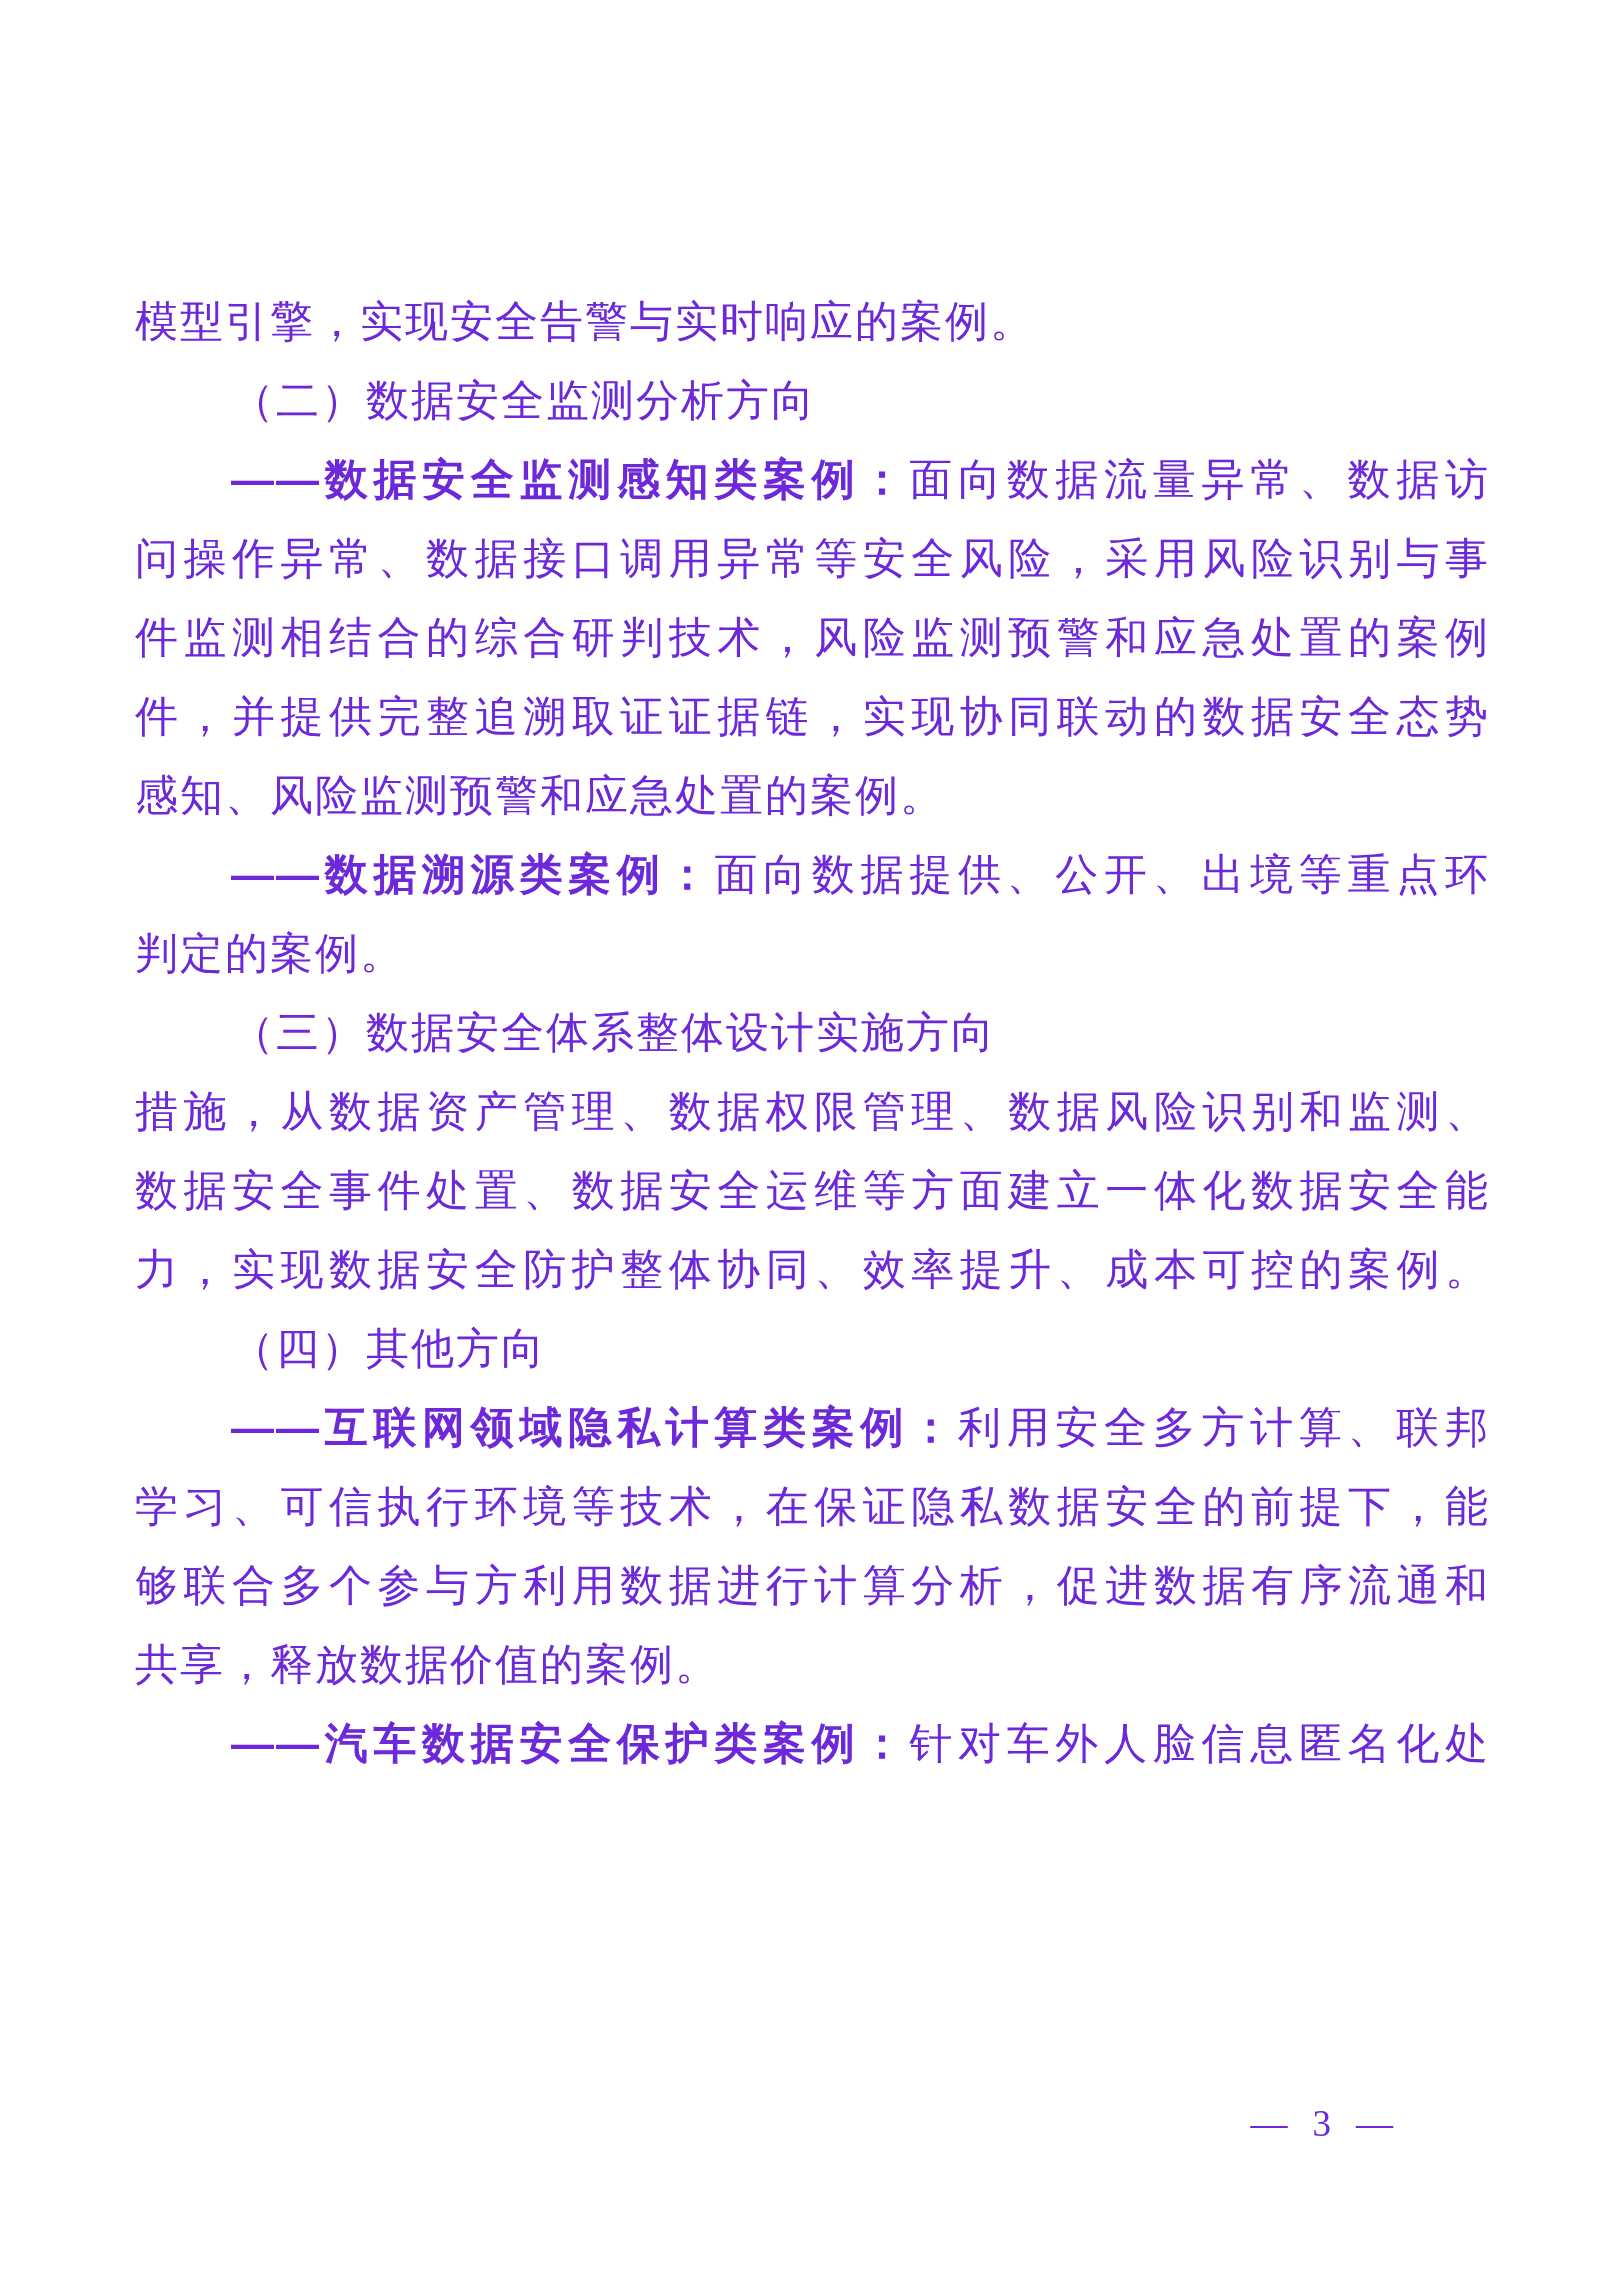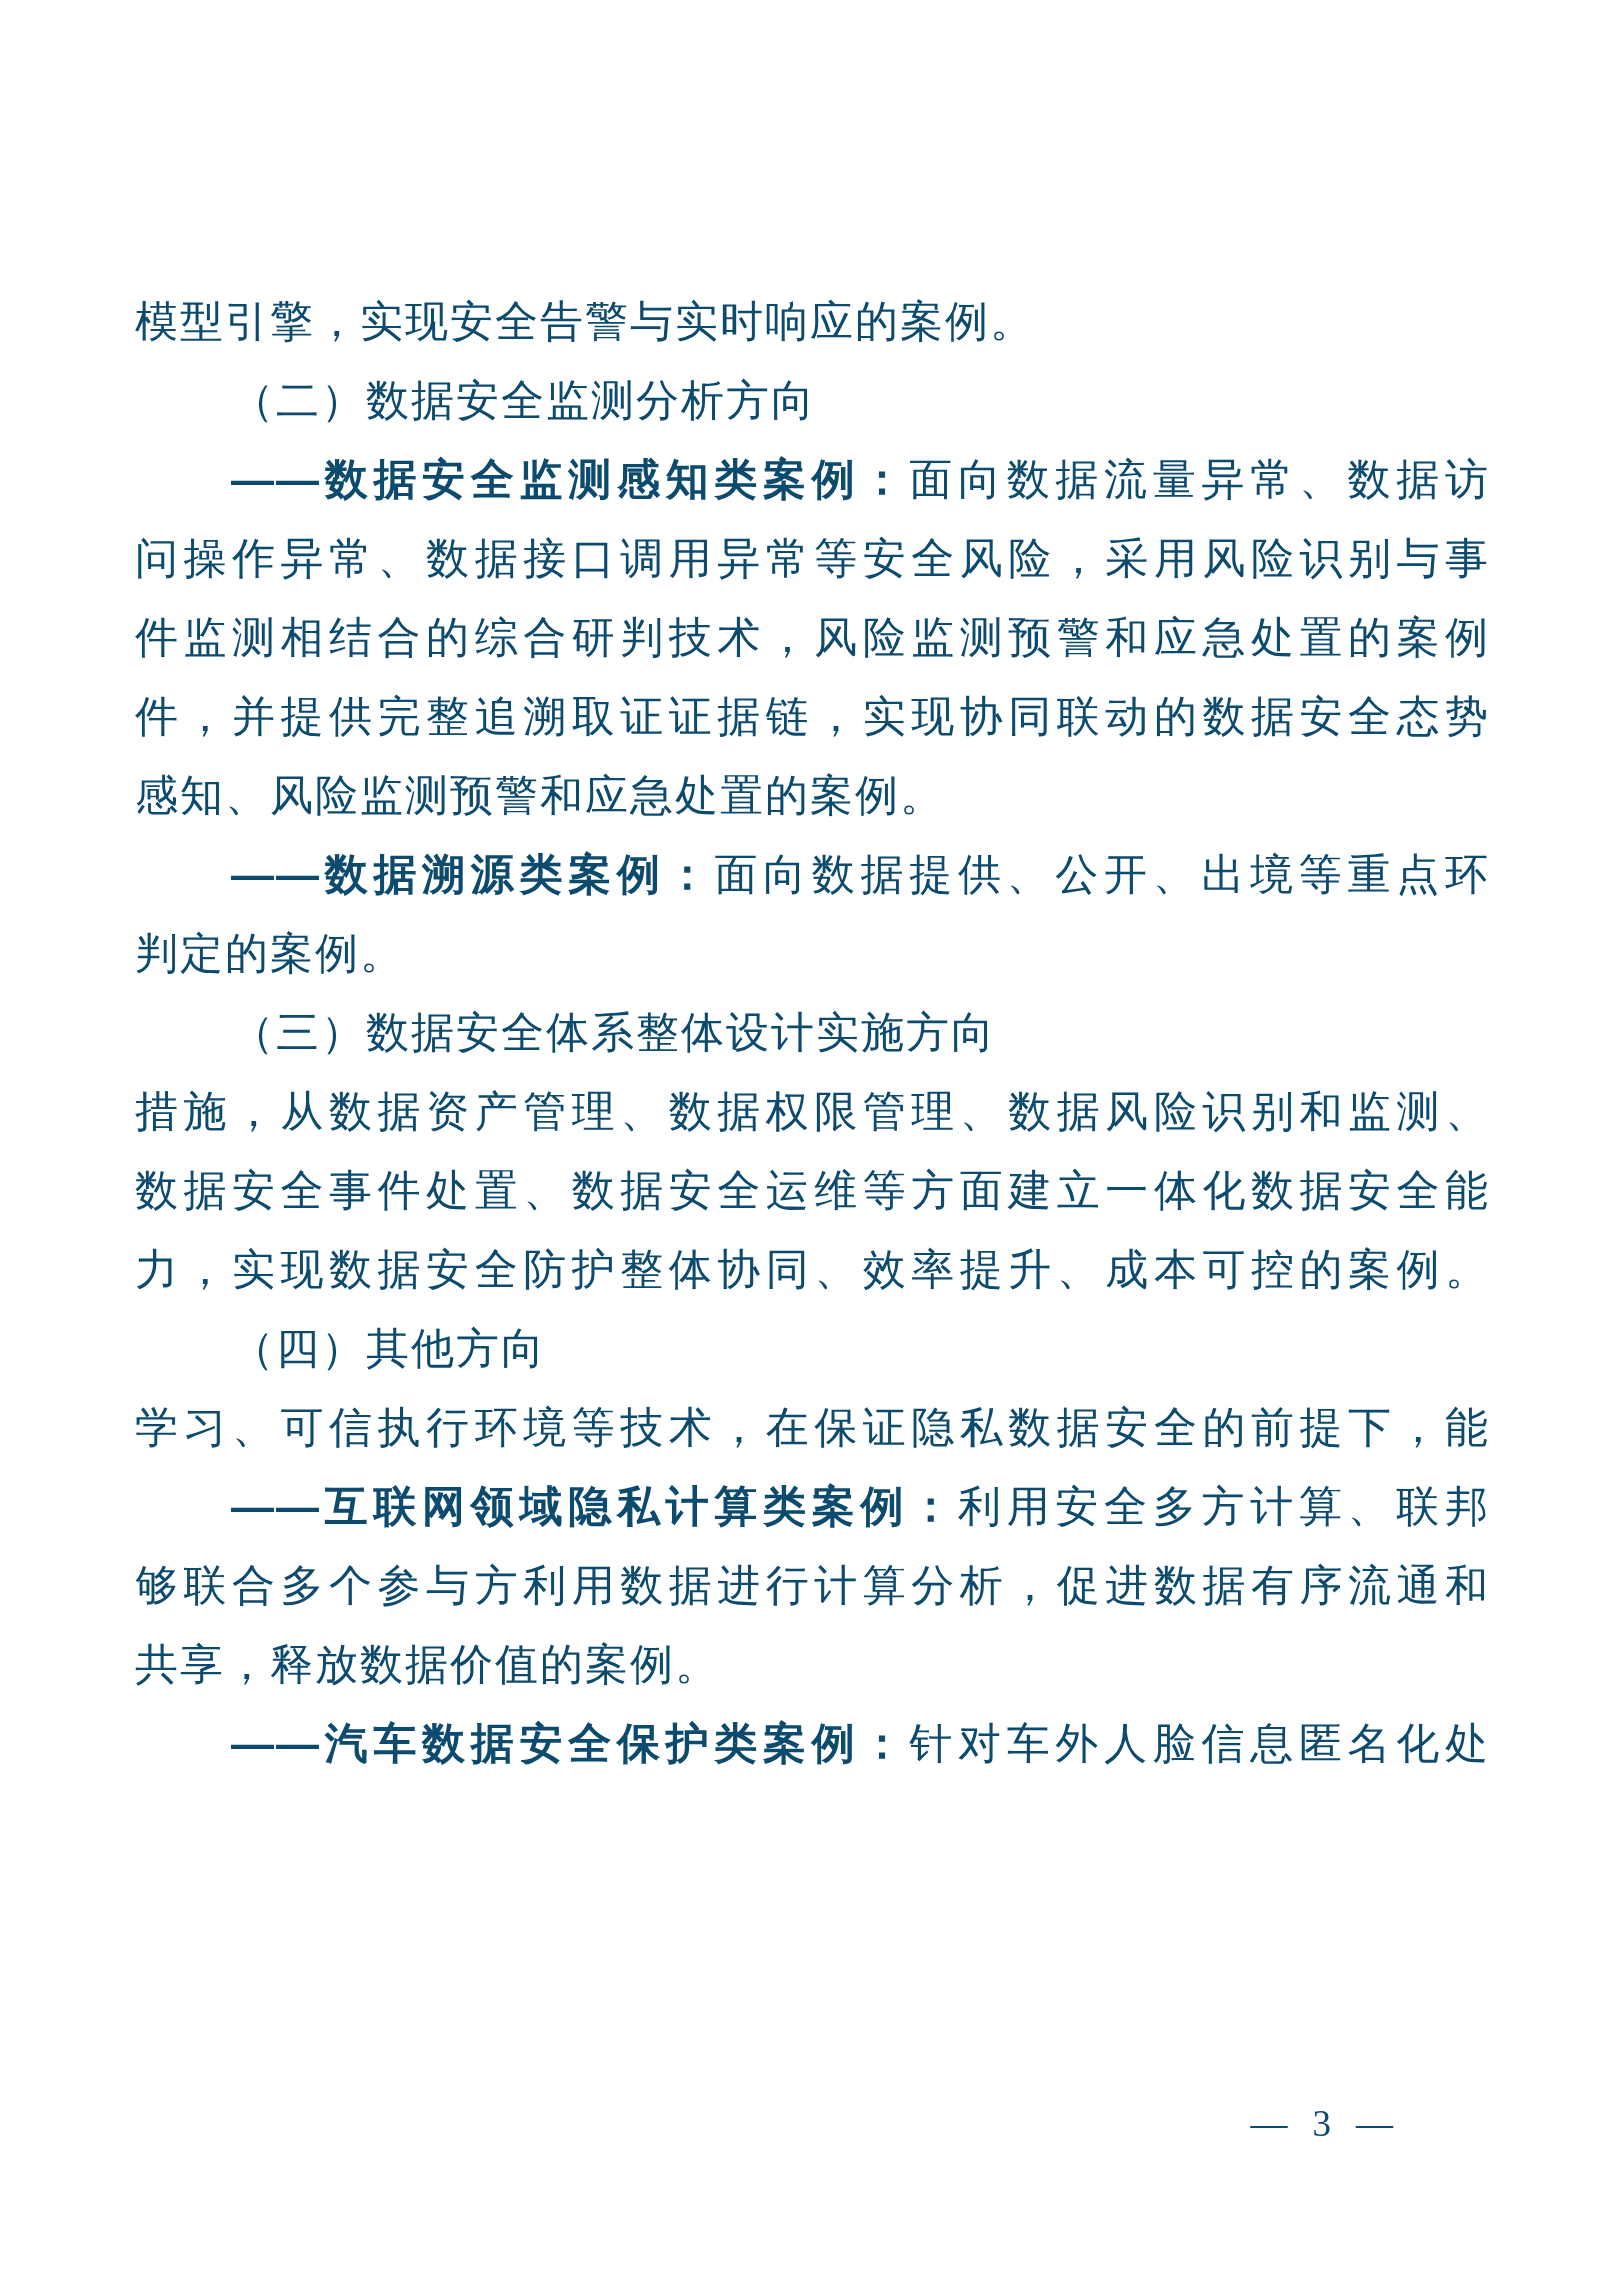--- a/index.html
+++ b/index.html
@@ -5,21 +5,21 @@
   html, body {
     margin: 0;
     padding: 0;
     background: #ffffff;
   }
   .page {
     position: relative;
     width: 1622px;
     height: 2294px;
     background: #ffffff;
-    color: #0c4a6e;
+    color: #6d28d9;
     font-family: "Liberation Serif", "DejaVu Serif", serif;
     overflow: hidden;
   }
   .content {
     position: absolute;
     left: 135px;
     top: 282px;
     width: 1355px;
   }
   .line {
@@ -69,21 +69,21 @@
       <div class="line justify"><span class="seg-normal">件监测相结合的综合研判技术，风险监测预警和应急处置的案例</span></div>
       <div class="line justify"><span class="seg-normal">件，并提供完整追溯取证证据链，实现协同联动的数据安全态势</span></div>
       <div class="line"><span class="seg-normal">感知、风险监测预警和应急处置的案例。</span></div>
       <div class="line indent justify"><span class="seg-bold">——数据溯源类案例：</span><span class="seg-normal">面向数据提供、公开、出境等重点环</span></div>
       <div class="line"><span class="seg-normal">判定的案例。</span></div>
       <div class="line indent"><span class="seg-heading">（三）数据安全体系整体设计实施方向</span></div>
       <div class="line justify"><span class="seg-normal">措施，从数据资产管理、数据权限管理、数据风险识别和监测、</span></div>
       <div class="line justify"><span class="seg-normal">数据安全事件处置、数据安全运维等方面建立一体化数据安全能</span></div>
       <div class="line justify"><span class="seg-normal">力，实现数据安全防护整体协同、效率提升、成本可控的案例。</span></div>
       <div class="line indent"><span class="seg-heading">（四）其他方向</span></div>
+      <div class="line indent justify"><span class="seg-bold">——互联网领域隐私计算类案例：</span><span class="seg-normal">利用安全多方计算、联邦</span></div>
       <div class="line justify"><span class="seg-normal">学习、可信执行环境等技术，在保证隐私数据安全的前提下，能</span></div>
-      <div class="line indent justify"><span class="seg-bold">——互联网领域隐私计算类案例：</span><span class="seg-normal">利用安全多方计算、联邦</span></div>
       <div class="line justify"><span class="seg-normal">够联合多个参与方利用数据进行计算分析，促进数据有序流通和</span></div>
       <div class="line"><span class="seg-normal">共享，释放数据价值的案例。</span></div>
       <div class="line indent justify"><span class="seg-bold">——汽车数据安全保护类案例：</span><span class="seg-normal">针对车外人脸信息匿名化处</span></div>
     </div>
   <div class="footer">— 3 —</div>
 </div>
 
 
 </body></html>

